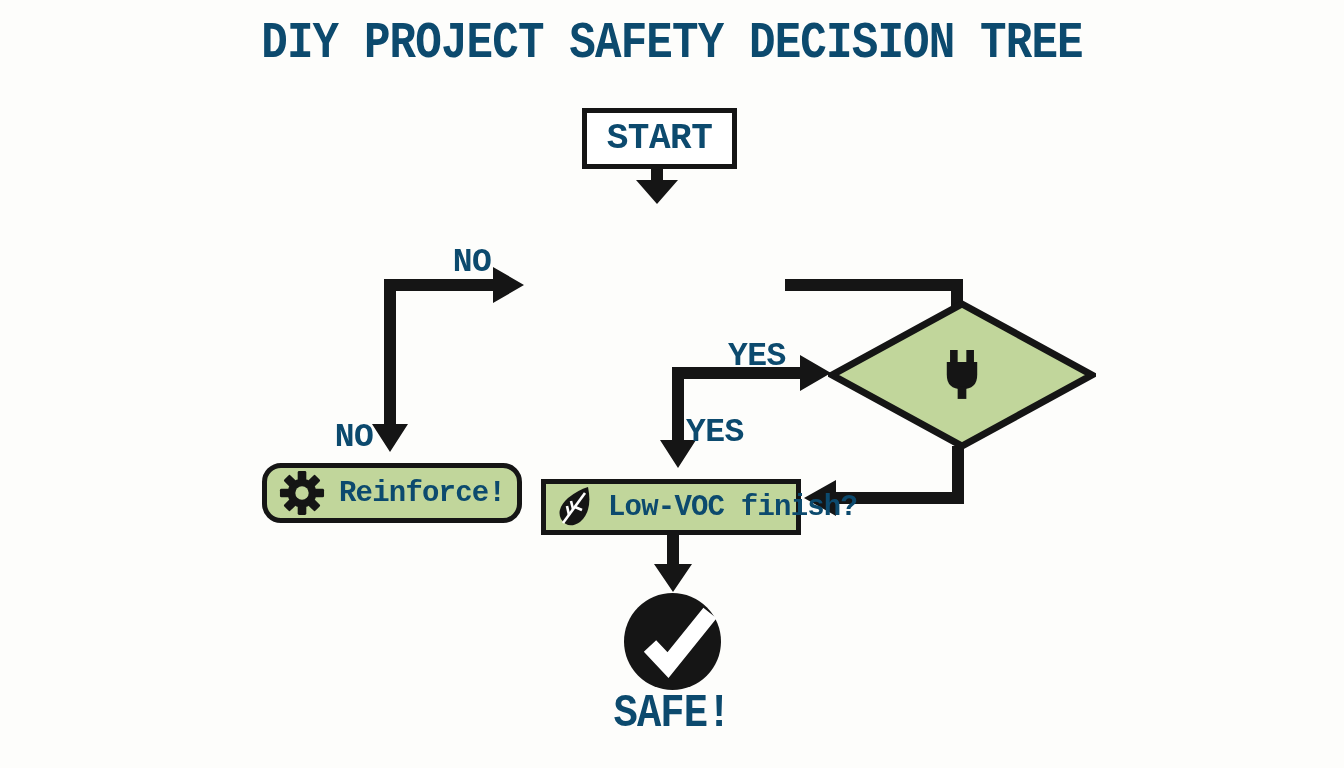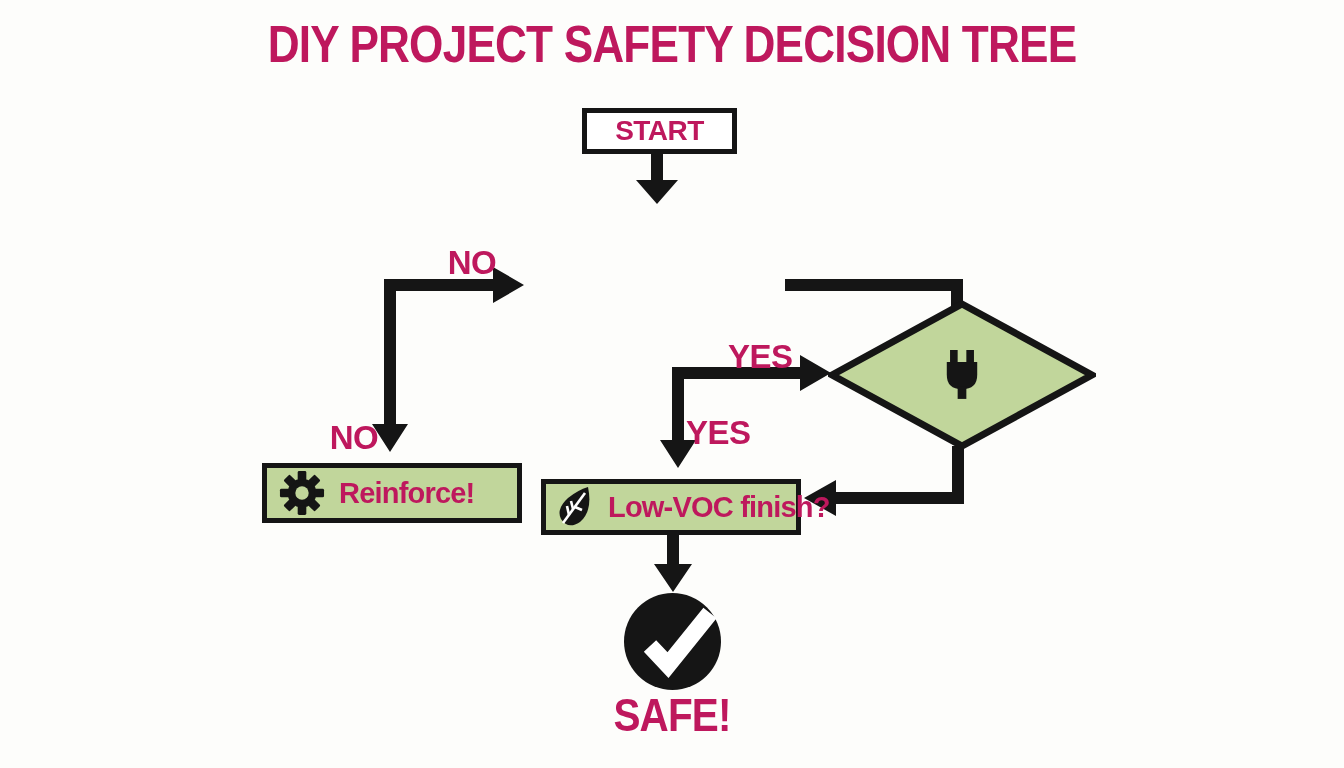--- a/index.html
+++ b/index.html
@@ -1,30 +1,30 @@
 <!DOCTYPE html>
 <html><head>
 <meta charset="utf-8">
 <style>
   html,body{margin:0;padding:0;background:#e8e8e8;}
   .stage{
     position:relative;width:1344px;height:768px;background:#fdfdfb;
-    overflow:hidden;font-family:Liberation Sans, sans-serif;color:#be185d;
+    overflow:hidden;font-family:Liberation Mono, monospace;color:#0c4a6e;
   }
   .title{
     position:absolute;top:14px;left:0;width:100%;text-align:center;
     font-size:52px;font-weight:700;letter-spacing:-1px;
     transform:scaleX(0.85);transform-origin:center;white-space:nowrap;
   }
   svg.wires{position:absolute;left:0;top:0;width:1344px;height:768px;}
   .node{position:absolute;box-sizing:border-box;}
   .start-box{
-    left:582px;top:108px;width:155px;height:46px;background:#ffffff;
+    left:582px;top:108px;width:155px;height:61px;background:#ffffff;
     border:5px solid #151515;display:flex;align-items:center;justify-content:center;
-    font-size:28px;font-weight:700;letter-spacing:-0.5px;
+    font-size:36px;font-weight:700;letter-spacing:-0.5px;
   }
   .diamond{background:transparent;}
   .diamond svg.shape{position:absolute;left:0;top:0;width:100%;height:100%;}
   .d1{left:520px;top:202px;width:270px;height:162px;}
   .d2{left:828px;top:300px;width:268px;height:150px;}
   .d1 .dlabel{
     position:absolute;left:50%;top:50%;transform:translate(-50%,-50%);
     width:175px;text-align:center;font-size:27px;font-weight:700;
     letter-spacing:-0.5px;line-height:1.15;
   }
@@ -33,21 +33,21 @@
     display:flex;align-items:center;justify-content:center;gap:16px;
   }
   .d2 .dlabel{
     width:122px;text-align:left;font-size:26px;font-weight:700;
     letter-spacing:-0.5px;line-height:1.15;
   }
   .rect-node{
     background:#c1d69b;border:5px solid #151515;
     display:flex;align-items:center;gap:14px;
   }
-  .reinforce{left:262px;top:463px;width:260px;height:60px;padding-left:12px;}
+  .reinforce{left:262px;top:463px;width:260px;height:60px;padding-left:12px;border-radius:19px;}
   .lowvoc{left:541px;top:479px;width:260px;height:56px;padding-left:10px;gap:12px;}
   .rect-label{font-size:29px;font-weight:700;letter-spacing:-0.8px;white-space:nowrap;}
   .edge-label{
     position:absolute;font-size:33px;font-weight:700;letter-spacing:-0.5px;
     text-align:center;width:56px;
   }
   .el-no-top{left:444px;top:244px;}
   .el-no-side{left:326px;top:419px;}
   .el-yes-top{left:728px;top:338px;}
   .el-yes-side{left:686px;top:414px;}

